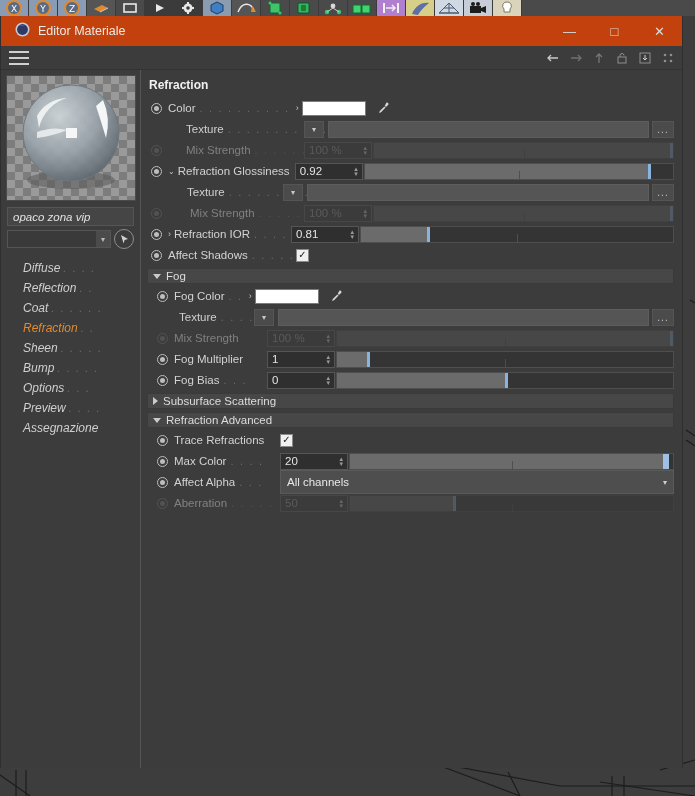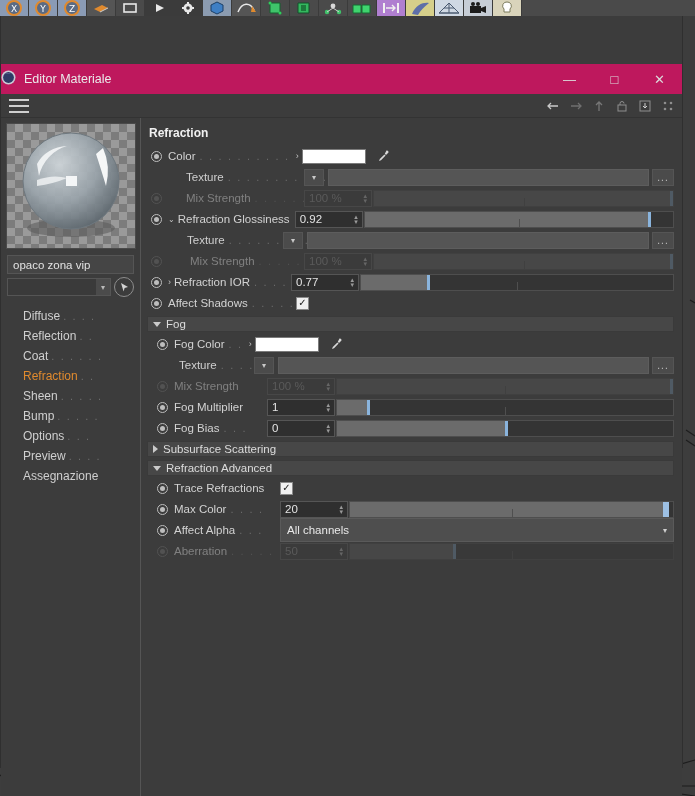--- a/index.html
+++ b/index.html
@@ -23,22 +23,22 @@
           border-right:1px solid #3b3b3b;}
   .tb-ico svg{display:block;width:28px;height:16px;}
 
   
   #win{
     position:absolute;left:0;top:16px;width:683px;height:752px;
     background:#3c3c3c;border:1px solid #2f2f2f;border-top:none;
     box-sizing:border-box;
   }
   #titlebar{
-    height:30px;background:#be185d;display:flex;align-items:center;
-    padding-left:0;box-sizing:border-box;margin-top:48px;
+    height:30px;background:#c2410c;display:flex;align-items:center;
+    padding-left:14px;box-sizing:border-box;
   }
   #titlebar .ttl{font-size:12.5px;color:#eaeaea;margin-left:8px;}
   .wbtns{margin-left:auto;display:flex;height:30px;}
   .wbtn{width:45px;height:30px;display:flex;align-items:center;justify-content:center;
         color:#dcdcdc;font-size:13px;}
 
   #menubar{
     height:24px;background:#3c3c3c;display:flex;align-items:center;
     padding:0 4px 0 8px;box-sizing:border-box;border-bottom:1px solid #333;
   }
@@ -46,21 +46,21 @@
         justify-content:space-between;cursor:pointer;}
   .hamb i{display:block;height:2px;background:#cfcfcf;}
   .mb-right{margin-left:auto;display:flex;align-items:center;gap:3px;}
   .mb-ic{width:20px;height:20px;display:flex;align-items:center;justify-content:center;
          color:#8d8d8d;}
 
   
   #wbody{display:flex;height:698px;}
   #sidebar{
     width:140px;flex:0 0 140px;background:#3c3c3c;
-    border-right:1px solid #555;box-sizing:border-box;padding:4px;
+    border-right:1px solid #555;box-sizing:border-box;padding:4px;font-style:italic;
   }
   #preview{
     width:130px;height:126px;margin:1px auto 0;position:relative;overflow:hidden;
     border:1px solid #4a4a4a;box-sizing:border-box;
   }
   #preview svg{display:block;}
   .matname{
     margin:6px 2px 3px 2px;height:19px;background:#454545;border:1px solid #555;
     box-sizing:border-box;display:flex;align-items:center;padding:0 5px;
     font-size:11.5px;color:#e2e2e2;
@@ -559,21 +559,21 @@
       </div>
 
       <div class="row">
         <span class="radio"></span>
         <span class="caret r">›</span>
         <span class="lbl" style="width:117px">
           <span>Refraction IOR</span>
           <span class="dots">. . . .</span>
         </span>
         <span class="numbox">
-          <span>0.77</span>
+          <span>0.81</span>
           <span class="spin">▴<br>▾</span>
         </span>
         <span class="slider">
           <span class="fill" style="width:21%"></span>
             <span class="mid" style="left:50%"></span>
           <span class="knob" style="left:21%"></span>
         </span>
       </div>
 
       <div class="row">

